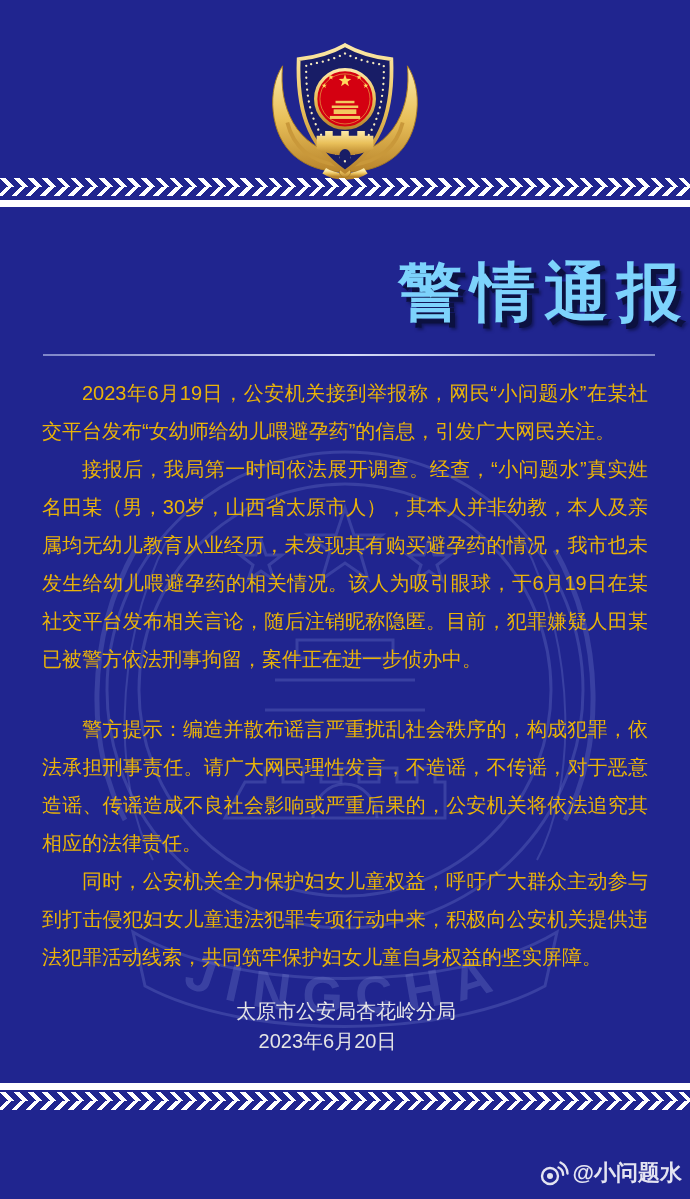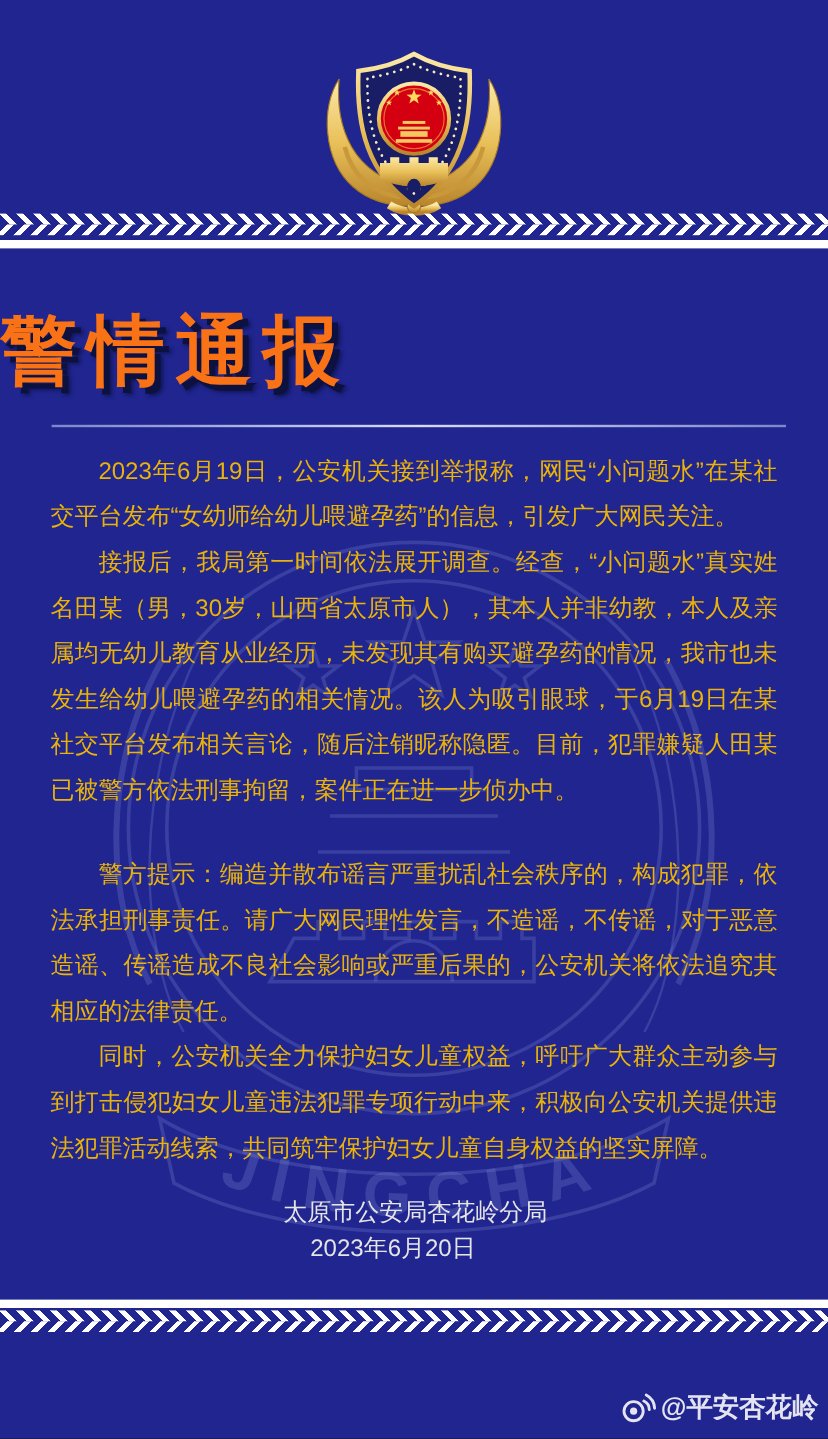--- a/index.html
+++ b/index.html
@@ -41,24 +41,24 @@
 
   .white-bar {
     position:absolute; left:0; width:100%; height:7px; background:#ffffff;
   }
   .white-bar.top    { top:200px; }
   .white-bar.bottom { top:1083px; }
 
   
   .title {
     position:absolute; top:250px; left:0; width:100%;
-    text-align:left;
+    text-align:right;
     font-size:64px; font-weight:900;
     letter-spacing:9px;
-    color:#f97316;
+    color:#7dd3fc;
     text-shadow:5px 5px 0 #0c1140, 7px 7px 3px rgba(8,12,50,0.55);
     line-height:84px;
     margin:0;
   }
 
   .divider {
     position:absolute; top:354px; left:43px; width:612px; height:2px;
     background:linear-gradient(90deg, rgba(205,214,248,0.55), rgba(224,230,252,0.95), rgba(205,214,248,0.55));
   }
 
@@ -192,16 +192,16 @@
 
   <div class="weibo">
     <svg width="30" height="28" viewBox="0 0 30 28" aria-hidden="true">
       <g fill="none" stroke="rgba(255,255,255,0.88)" stroke-width="2.4" stroke-linecap="round">
         <circle cx="11" cy="17" r="8"></circle>
         <path d="M19.5,8.5 a8,8 0 0 1 4.6,7.2"></path>
         <path d="M21.5,3.5 a13,13 0 0 1 7,11"></path>
       </g>
       <circle cx="11" cy="17" r="3" fill="rgba(255,255,255,0.88)"></circle>
     </svg>
-    <span>@平安杏花岭</span>
+    <span>@小问题水</span>
   </div>
 
 </div>
 
 </body></html>

